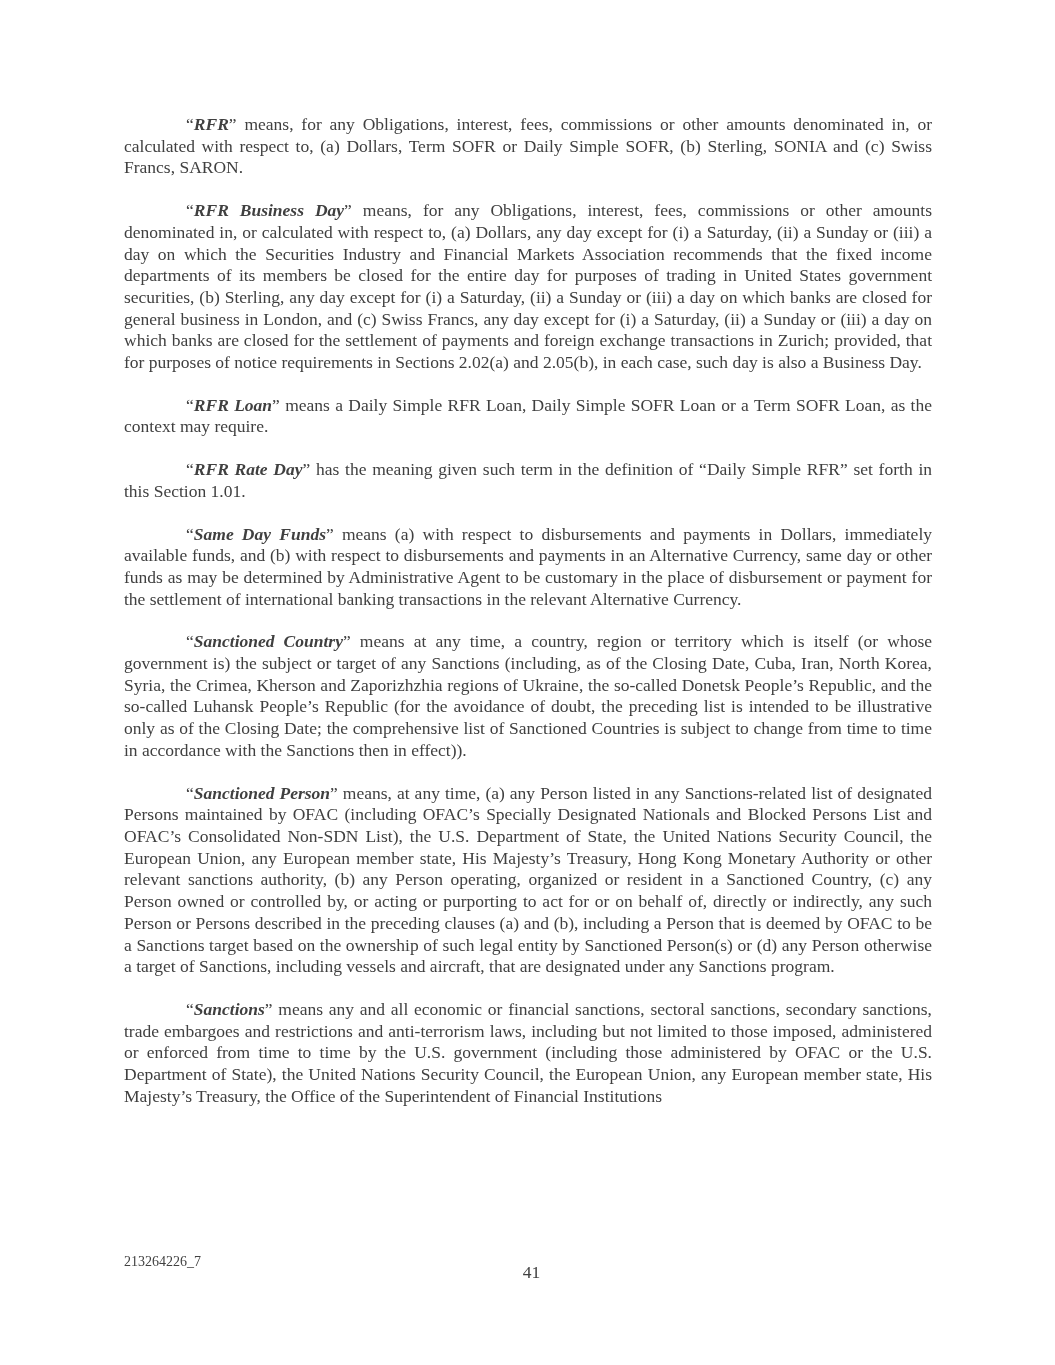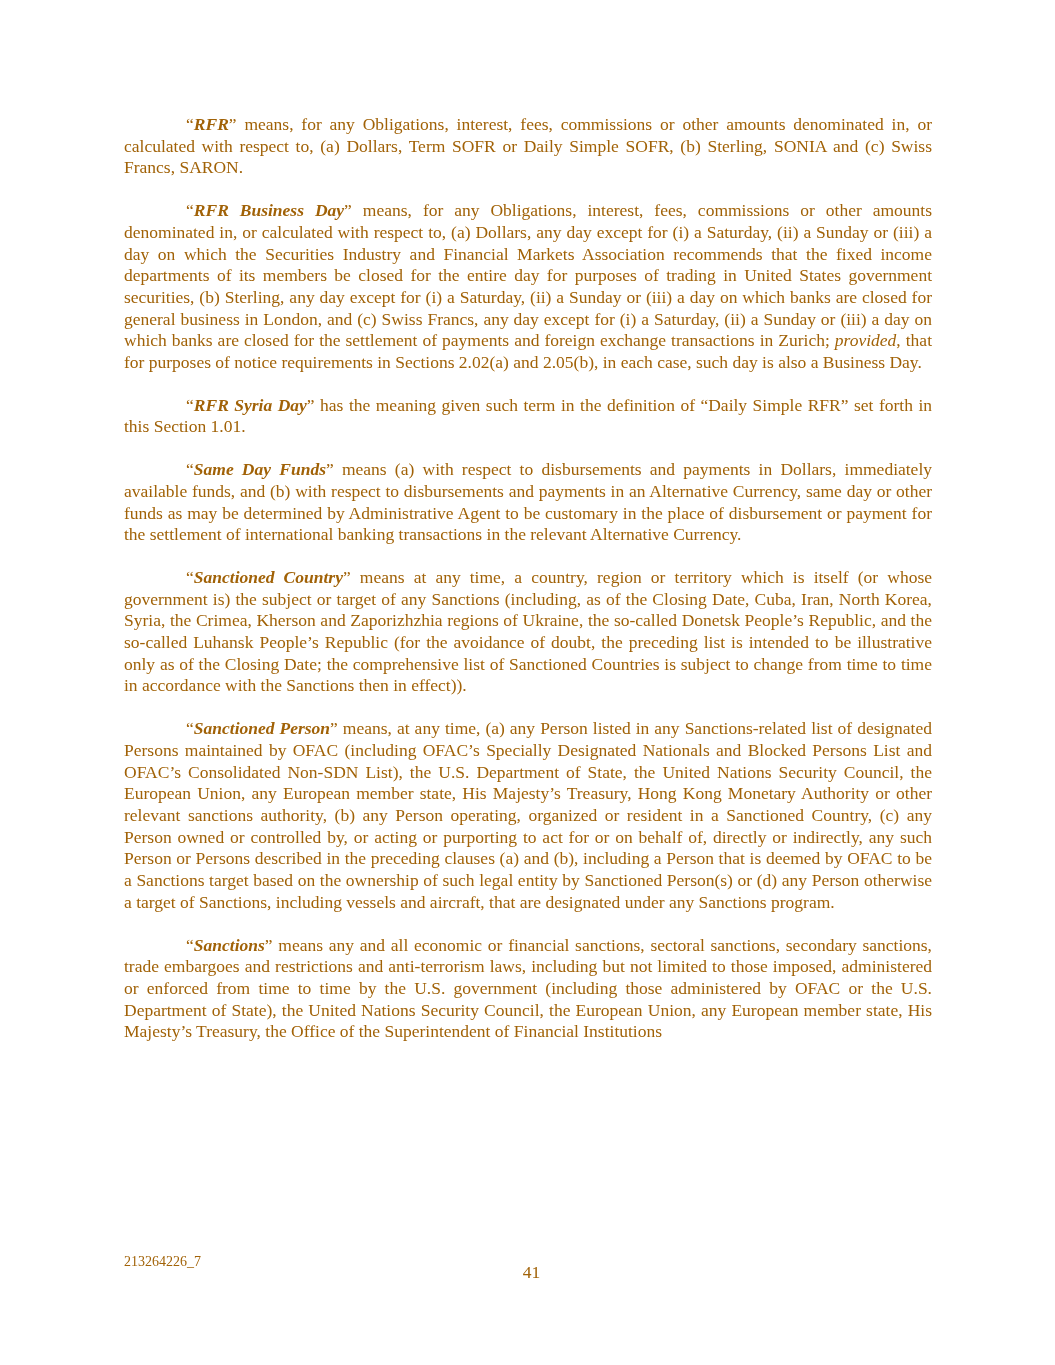--- a/index.html
+++ b/index.html
@@ -5,40 +5,40 @@
   html, body {
     margin: 0;
     padding: 0;
     background: #ffffff;
   }
   .page {
     position: relative;
     width: 1055px;
     height: 1365px;
     background: #ffffff;
-    color: #a16207;
+    color: #404040;
     font-family: "Liberation Serif", serif;
     overflow: hidden;
   }
   .content {
     position: absolute;
     left: 124px;
     top: 114px;
     width: 808px;
   }
   p.para {
     font-size: 17.5px;
     line-height: 21.7px;
     text-align: justify;
     text-indent: 62px;
     margin: 0 0 21px 0;
   }
   .seg-term   { font-weight: bold; font-style: italic; }
   .seg-bold   { font-weight: normal; }
-  .seg-italic { font-style: italic; }
+  .seg-italic { }
   .page-number {
     position: absolute;
     left: 4px;
     top: 1262px;
     width: 100%;
     text-align: center;
     font-size: 17.5px;
   }
   .footer-id {
     position: absolute;
@@ -47,21 +47,22 @@
     font-size: 14px;
   }
 </style>
 </head>
 <body>
 
 <div class="page">
   <div class="content">
       <p class="para"><span>“</span><span class="seg-term">RFR</span><span>” means, for any Obligations, interest, fees, commissions or other amounts denominated in, or calculated with respect to, (a) Dollars, Term SOFR or Daily Simple SOFR, (b) Sterling, SONIA and (c) Swiss Francs, SARON.</span></p>
       <p class="para"><span>“</span><span class="seg-term">RFR Business Day</span><span>” means, for any Obligations, interest, fees, commissions or other amounts denominated in, or calculated with respect to, (a) Dollars, any day except for (i) a Saturday, (ii) a Sunday or (iii) a day on which the Securities Industry and Financial Markets Association recommends that the fixed income departments of its members be closed for the entire day for purposes of trading in United States government securities, (b) Sterling, any day except for (i) a Saturday, (ii) a Sunday or (iii) a day on which banks are closed for general business in London, and (c) Swiss Francs, any day except for (i) a Saturday, (ii) a Sunday or (iii) a day on which banks are closed for the settlement of payments and foreign exchange transactions in Zurich; </span><span class="seg-italic">provided</span><span>, that for purposes of notice requirements in </span><span class="seg-bold">Sections 2.02(a)</span><span> and </span><span class="seg-bold">2.05(b)</span><span>, in each case, such day is also a Business Day.</span></p>
-      <p class="para"><span>“</span><span class="seg-term">RFR Syria Day</span><span>” has the meaning given such term in the definition of “Daily Simple RFR” set forth in this </span><span class="seg-bold">Section 1.01</span><span>.</span></p>
+      <p class="para"><span>“</span><span class="seg-term">RFR Loan</span><span>” means a Daily Simple RFR Loan, Daily Simple SOFR Loan or a Term SOFR Loan, as the context may require.</span></p>
+      <p class="para"><span>“</span><span class="seg-term">RFR Rate Day</span><span>” has the meaning given such term in the definition of “Daily Simple RFR” set forth in this </span><span class="seg-bold">Section 1.01</span><span>.</span></p>
       <p class="para"><span>“</span><span class="seg-term">Same Day Funds</span><span>” means (a) with respect to disbursements and payments in Dollars, immediately available funds, and (b) with respect to disbursements and payments in an Alternative Currency, same day or other funds as may be determined by Administrative Agent to be customary in the place of disbursement or payment for the settlement of international banking transactions in the relevant Alternative Currency.</span></p>
       <p class="para"><span>“</span><span class="seg-term">Sanctioned Country</span><span>” means at any time, a country, region or territory which is itself (or whose government is) the subject or target of any Sanctions (including, as of the Closing Date, Cuba, Iran, North Korea, Syria, the Crimea, Kherson and Zaporizhzhia regions of Ukraine, the so-called Donetsk People’s Republic, and the so-called Luhansk People’s Republic (for the avoidance of doubt, the preceding list is intended to be illustrative only as of the Closing Date; the comprehensive list of Sanctioned Countries is subject to change from time to time in accordance with the Sanctions then in effect)).</span></p>
       <p class="para"><span>“</span><span class="seg-term">Sanctioned Person</span><span>” means, at any time, (a) any Person listed in any Sanctions-related list of designated Persons maintained by OFAC (including OFAC’s Specially Designated Nationals and Blocked Persons List and OFAC’s Consolidated Non-SDN List), the U.S. Department of State, the United Nations Security Council, the European Union, any European member state, His Majesty’s Treasury, Hong Kong Monetary Authority or other relevant sanctions authority, (b) any Person operating, organized or resident in a Sanctioned Country, (c) any Person owned or controlled by, or acting or purporting to act for or on behalf of, directly or indirectly, any such Person or Persons described in the preceding clauses (a) and (b), including a Person that is deemed by OFAC to be a Sanctions target based on the ownership of such legal entity by Sanctioned Person(s) or (d) any Person otherwise a target of Sanctions, including vessels and aircraft, that are designated under any Sanctions program.</span></p>
       <p class="para"><span>“</span><span class="seg-term">Sanctions</span><span>” means any and all economic or financial sanctions, sectoral sanctions, secondary sanctions, trade embargoes and restrictions and anti-terrorism laws, including but not limited to those imposed, administered or enforced from time to time by the U.S. government (including those administered by OFAC or the U.S. Department of State), the United Nations Security Council, the European Union, any European member state, His Majesty’s Treasury, the Office of the Superintendent of Financial Institutions</span></p>
     </div>
   <div class="page-number">41</div>
   <div class="footer-id">213264226_7</div>
 </div>
 
 </body></html>

